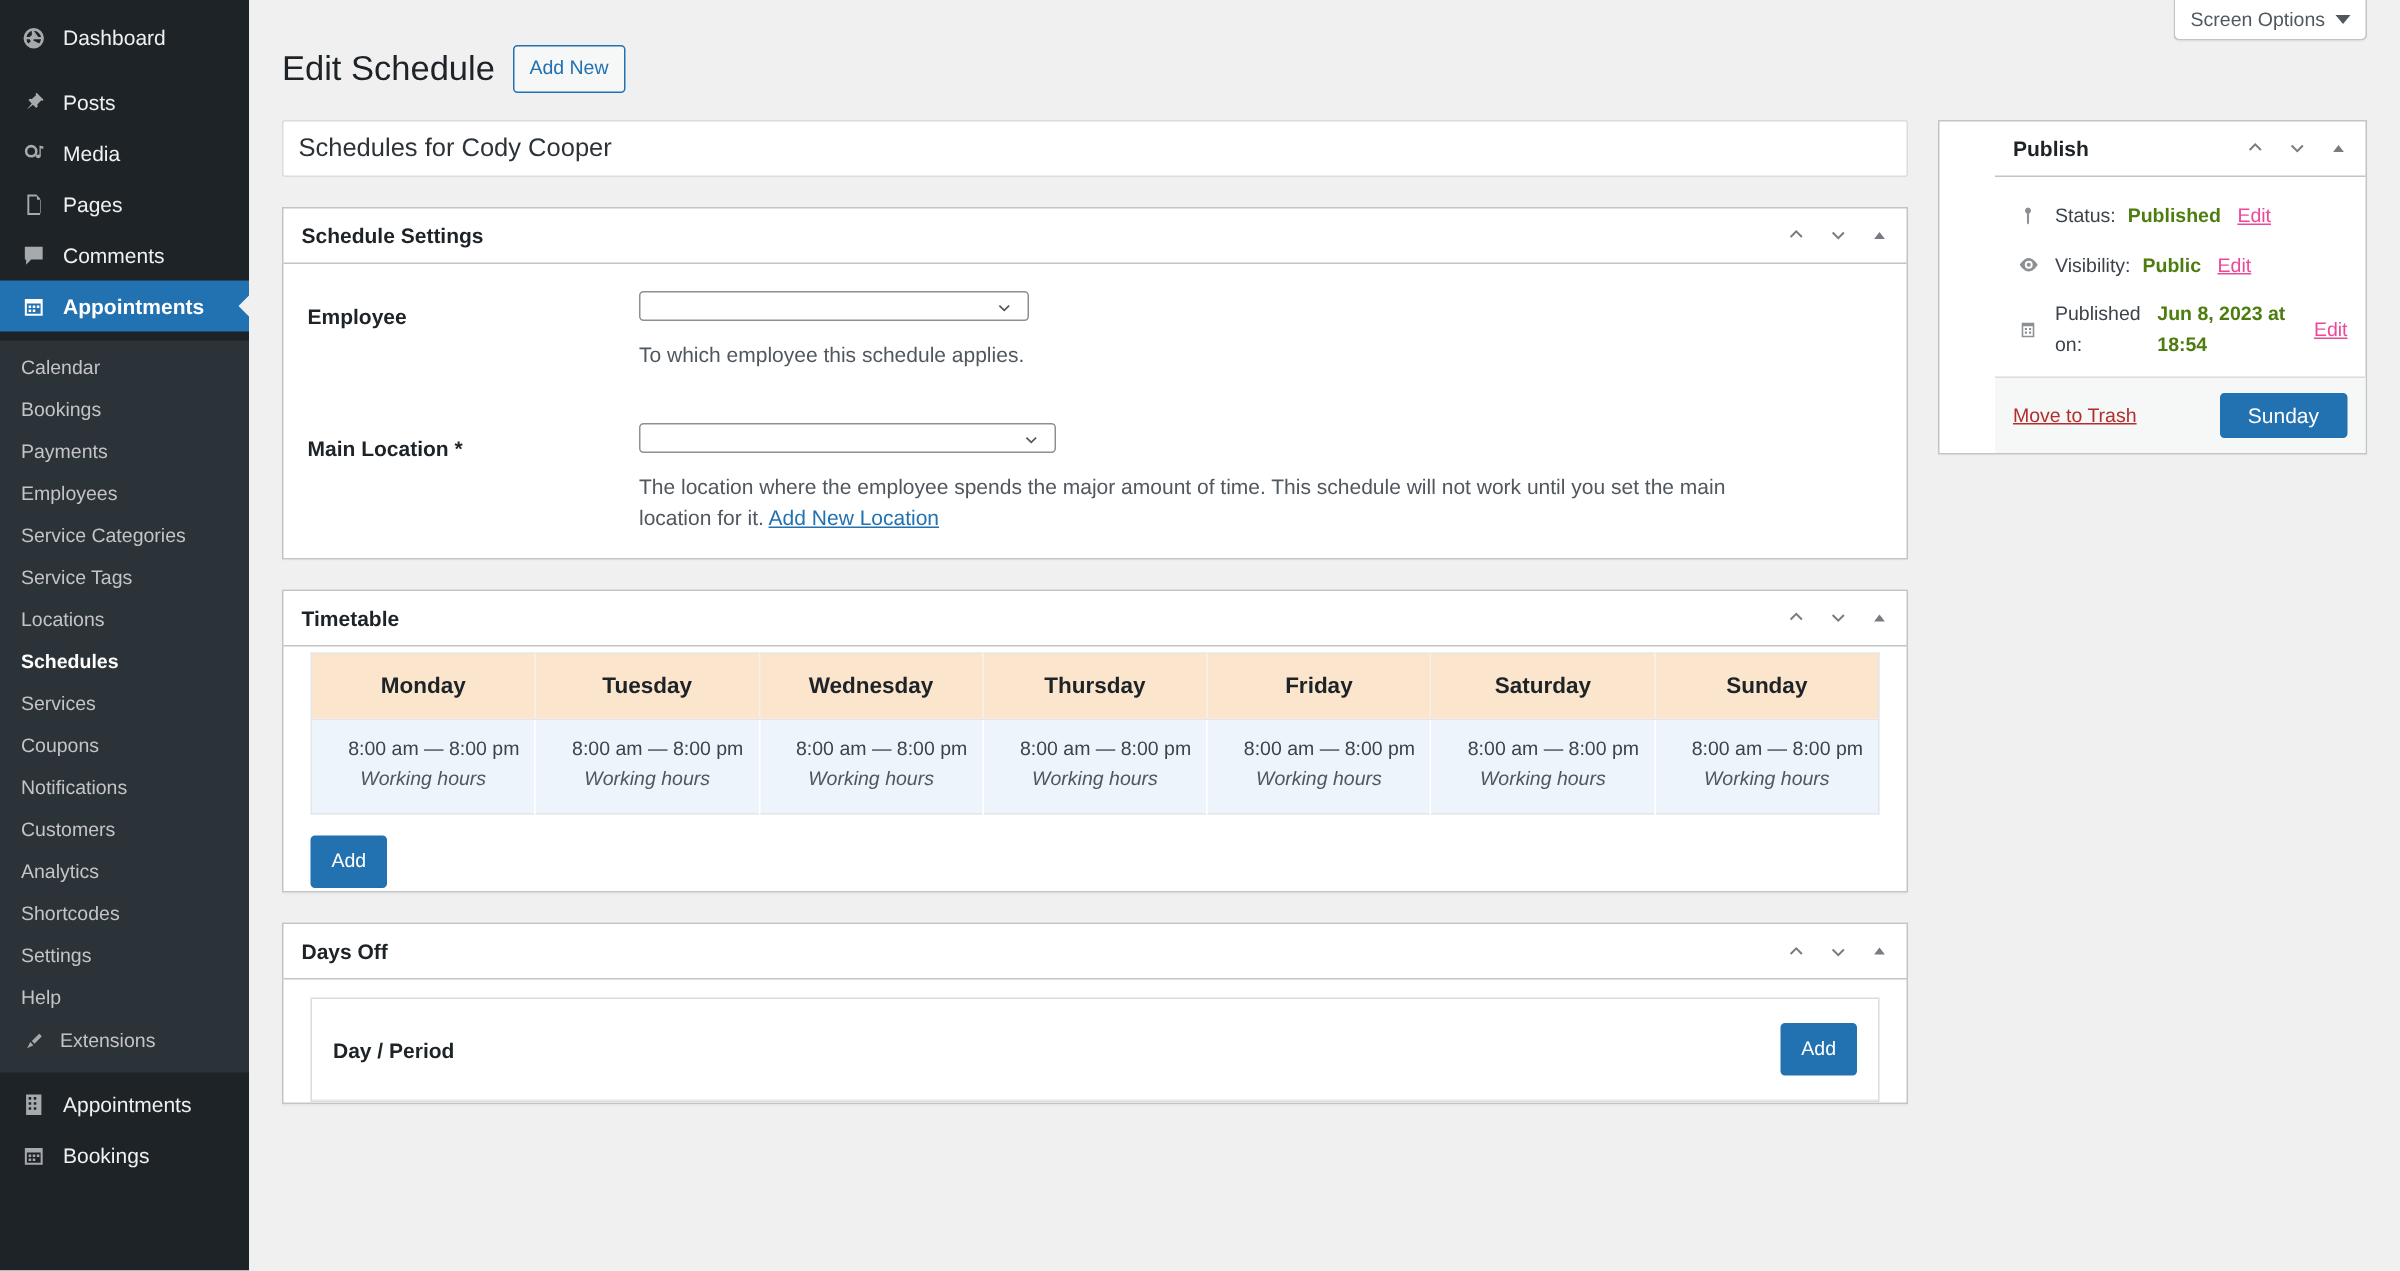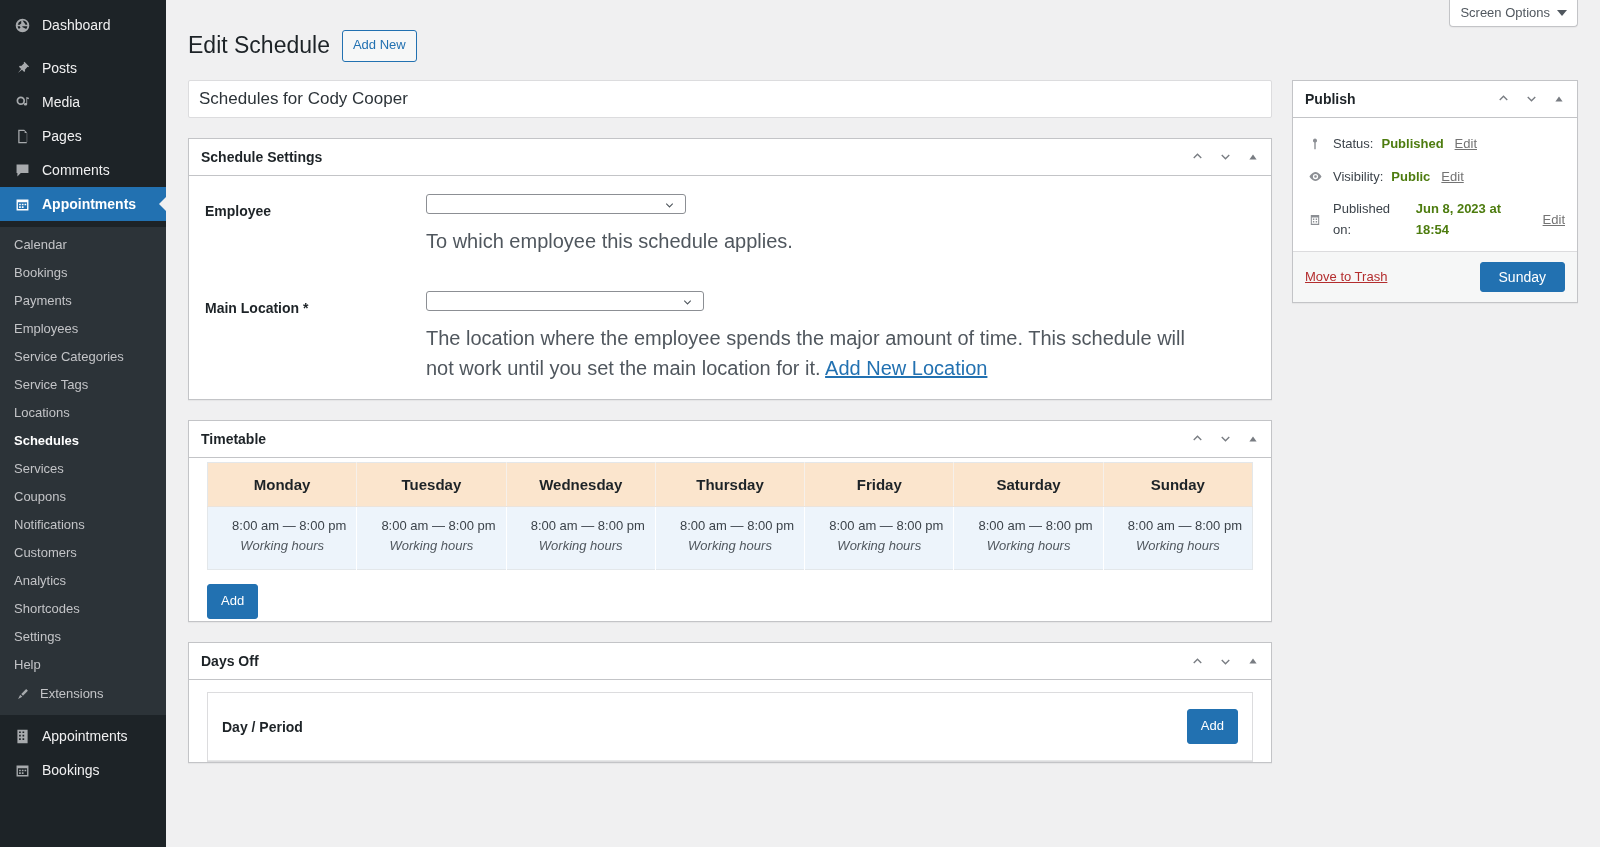--- a/index.html
+++ b/index.html
@@ -193,21 +193,21 @@
   .sel.employee { width: 260px; }
   .sel.location { width: 278px; }
   .sel-chev {
     position: absolute; right: 10px; top: 50%;
     transform: translateY(-50%);
     pointer-events: none;
     color: #50575e;
     display: flex;
   }
   .help-text {
-    font-size: 20px; color: #50575e;
+    font-size: 14px; color: #50575e;
     margin-top: 9px;
     line-height: 1.5;
     max-width: 760px;
   }
   .help-text a { color: #2271b1; text-decoration: underline; }
   .row-spacer { height: 31px; }
 
   
   .tt-wrap { padding: 4px 18px 0 18px; }
   .tt-table {
@@ -261,33 +261,33 @@
     background: #fff;
   }
   .daysoff-head {
     display: flex; align-items: center; justify-content: space-between;
     padding: 16px 14px;
     border-bottom: 1px solid #e6e7e8;
   }
   .daysoff-label { font-size: 14px; font-weight: 600; color: #1d2327; }
 
   
-  .publish-box { background: #fff; border: 1px solid #c3c4c7; box-shadow: 0 1px 1px rgba(0,0,0,.04); }
+  .publish-box { background: #fff; border: 1px solid #c3c4c7; box-shadow: 0 1px 1px rgba(0,0,0,.04); padding-left: 37px; }
   .publish-body { padding: 10px 12px 4px 12px; }
   .pub-line {
     display: flex; align-items: center;
     gap: 8px;
     font-size: 13px;
     color: #3c434a;
     padding: 6px 0;
     line-height: 1.6;
   }
   .pub-ico { width: 20px; flex: 0 0 20px; display: flex; align-items: center; justify-content: center; color: #8c8f94; }
   .pub-line b { font-weight: 700; color: #4d7c0f; }
-  .pub-line a { color: #737373; margin-left: 3px; }
+  .pub-line a { color: #ec4899; margin-left: 3px; }
   .publish-footer {
     display: flex; align-items: center; justify-content: space-between;
     padding: 10px 12px;
     border-top: 1px solid #dcdcde;
     background: #f6f7f7;
   }
   .trash-link { color: #b32d2e; text-decoration: underline; font-size: 13px; cursor: pointer; }
   .update-btn {
     background: #2271b1; border: 1px solid #2271b1; color: #fff;
     border-radius: 3px; font-size: 14px; padding: 6px 18px; cursor: pointer;

